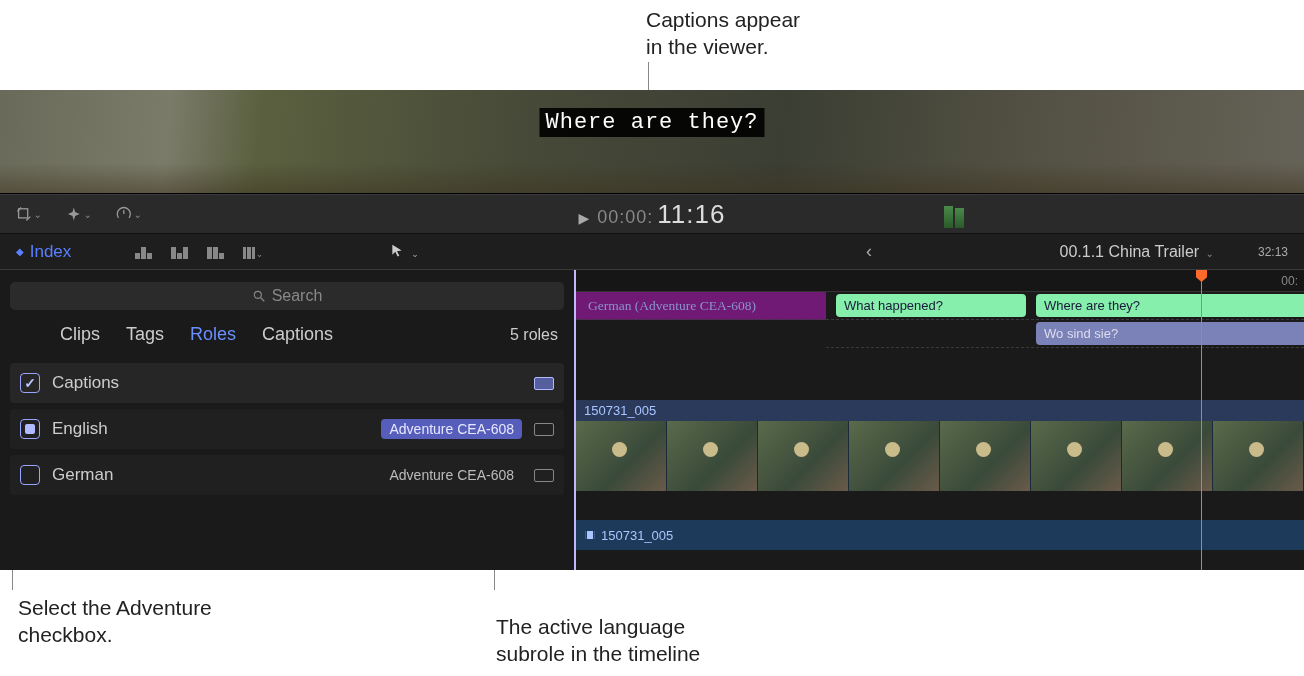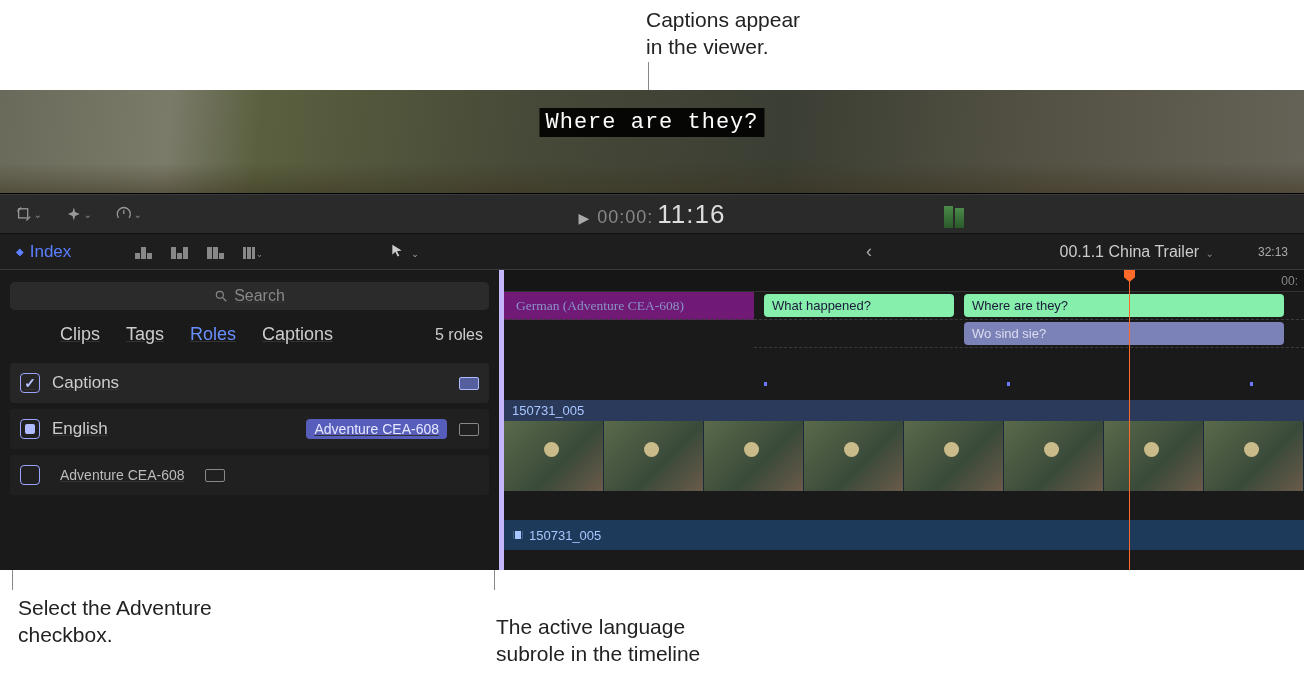--- a/index.html
+++ b/index.html
@@ -133,27 +133,26 @@
   .tb2-back { position: absolute; left: 866px; color: #aaa; font-size: 18px; cursor: pointer;}
   .proj-name { position: absolute; right: 90px; color: #ccc; font-size: 16px; cursor: pointer;}
   .proj-name .chev { font-size: 10px; margin-left: 2px; color: #888;}
   .dur { position: absolute; right: 16px; color: #aaa; font-size: 12px;}
   .lower {
     flex: 1;
     display: flex;
     min-height: 0;
   }
   .sidebar {
-    width: 504px;
+    width: 576px;
     background: #1a1a1a;
-    border-right: 5px solid #c4b5fd;
+    border-right: 2px solid #c4b5fd;
     display: flex;
     flex-direction: column;
     padding: 12px 10px 0 10px;
-    text-decoration: underline;
   }
   .search {
     height: 28px;
     background: #2b2b2b;
     border-radius: 5px;
     display: flex;
     align-items: center;
     justify-content: center;
     color: #888;
     font-size: 16px;
@@ -446,20 +445,21 @@
           <div class="lane-icon lit"></div>
         </div>
         <div class="role-row sub">
           <div class="cbox mixed"></div>
           <div class="role-label">English</div>
           <div class="badge active">Adventure CEA-608</div>
           <div class="lane-icon"></div>
         </div>
         <div class="role-row sub">
           <div class="cbox empty"></div>
+          <div class="role-label">German</div>
           <div class="badge">Adventure CEA-608</div>
           <div class="lane-icon"></div>
         </div>
       </div>
     </div>
 
     <div class="timeline">
       <div class="tl-ruler">
         <span class="tl-time-right">00:</span>
       </div>

